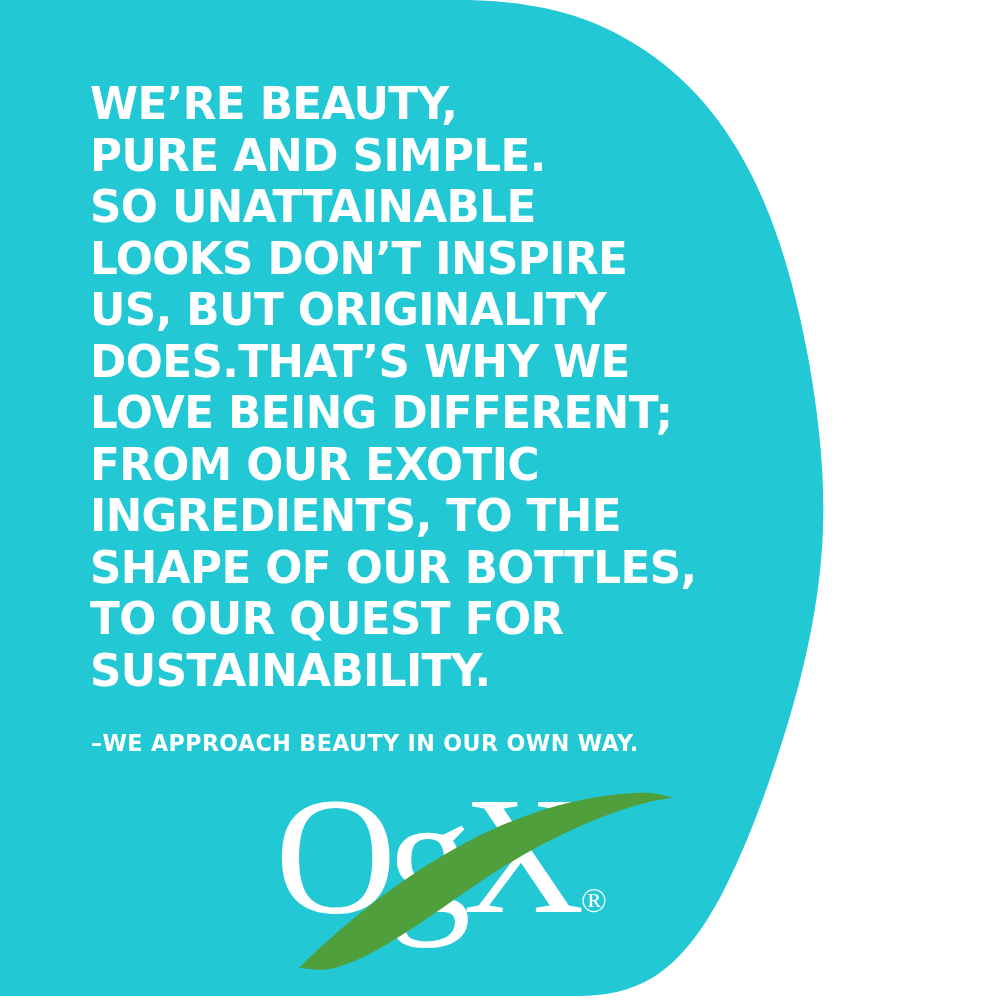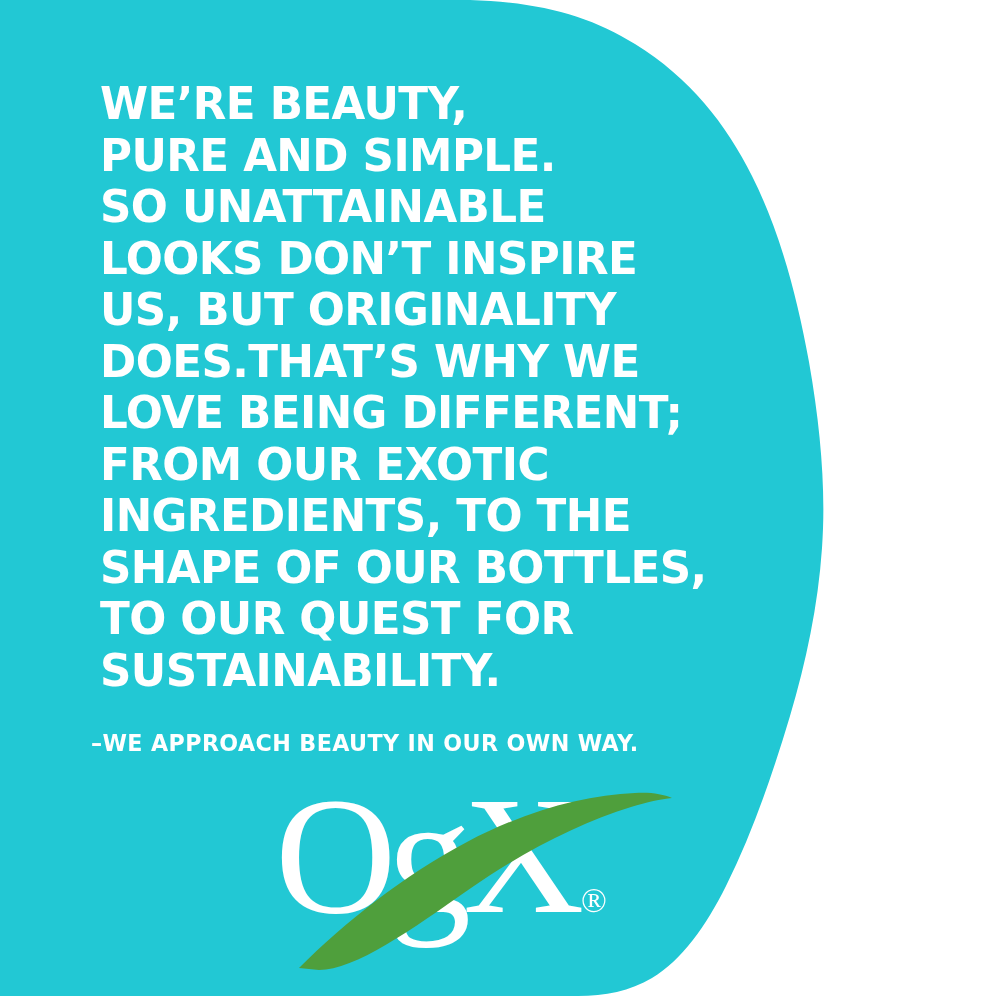--- a/index.html
+++ b/index.html
@@ -26,21 +26,21 @@
   #blob-layer {
     position: absolute;
     inset: 0;
     width: 1000px;
     height: 1000px;
   }
 
   
   #quote-block {
     position: absolute;
-    left: 100px;
+    left: 90px;
     top: 78px;
     width: 720px;
   }
   .quote-line {
     display: block;
     color: #ffffff;
     font-family: "DejaVu Sans", "Liberation Sans", sans-serif;
     font-weight: 700;
     font-size: 45px;
     line-height: 51.5px;

